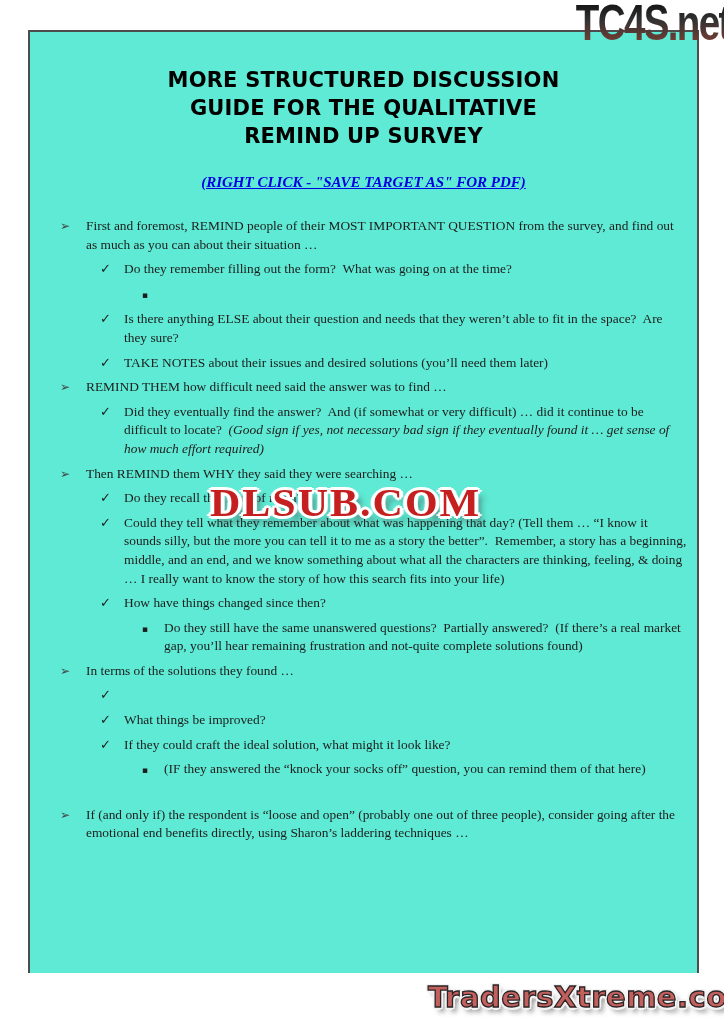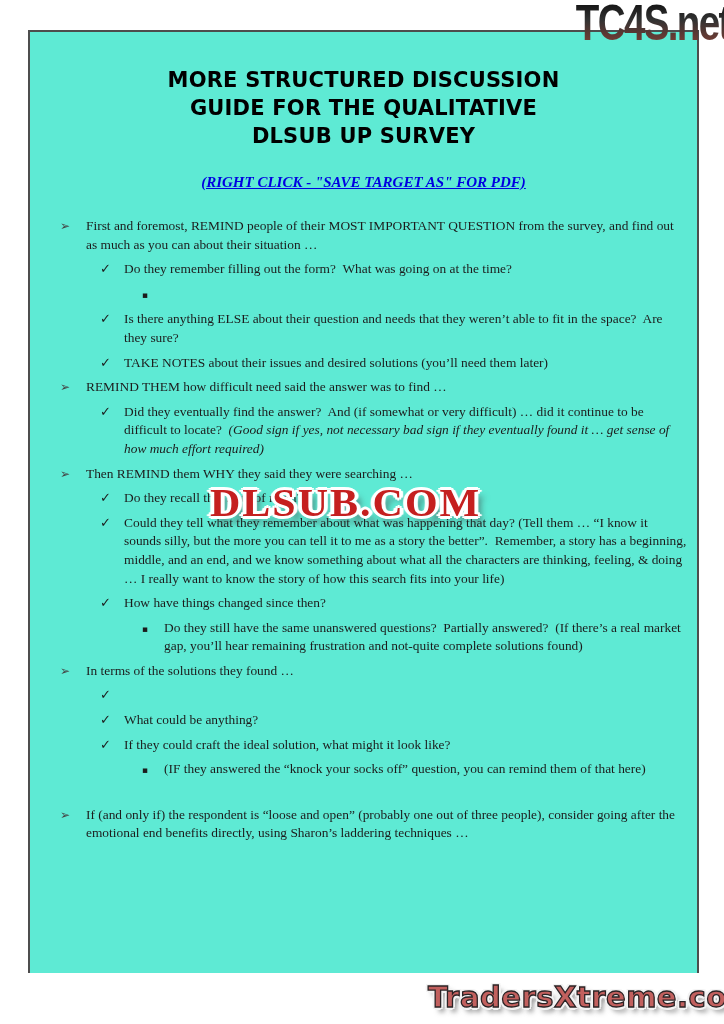--- a/index.html
+++ b/index.html
@@ -122,21 +122,21 @@
 </head>
 <body>
 
 <div class="page">
 
   <div class="frame">
 
     <div class="doc-title">
       <div>MORE STRUCTURED DISCUSSION</div>
       <div>GUIDE FOR THE QUALITATIVE</div>
-      <div>DLSUB UP SURVEY</div>
+      <div>REMIND UP SURVEY</div>
     </div>
 
     <div class="pdf-link-row">
       <a class="pdf-link">(RIGHT CLICK - "SAVE TARGET AS" FOR PDF)</a>
     </div>
 
     <div class="list">
         <div class="li lvl1">
           <span class="marker">➢</span>
           <span class="txt">First and foremost, REMIND people of their MOST IMPORTANT QUESTION from the survey, and find out as much as you can about their situation …</span>
@@ -186,21 +186,21 @@
         </div>
         <div class="li lvl1">
           <span class="marker">➢</span>
           <span class="txt">In terms of the solutions they found …</span>
         </div>
         <div class="li lvl2">
           <span class="marker">✓</span>
         </div>
         <div class="li lvl2">
           <span class="marker">✓</span>
-          <span class="txt">What could be anything?</span>
+          <span class="txt">What things be improved?</span>
         </div>
         <div class="li lvl2">
           <span class="marker">✓</span>
           <span class="txt">If they could craft the ideal solution, what might it look like?</span>
         </div>
         <div class="li lvl3">
           <span class="marker">▪</span>
           <span class="txt">(IF they answered the “knock your socks off” question, you can remind them of that here)</span>
         </div>
       </div>

